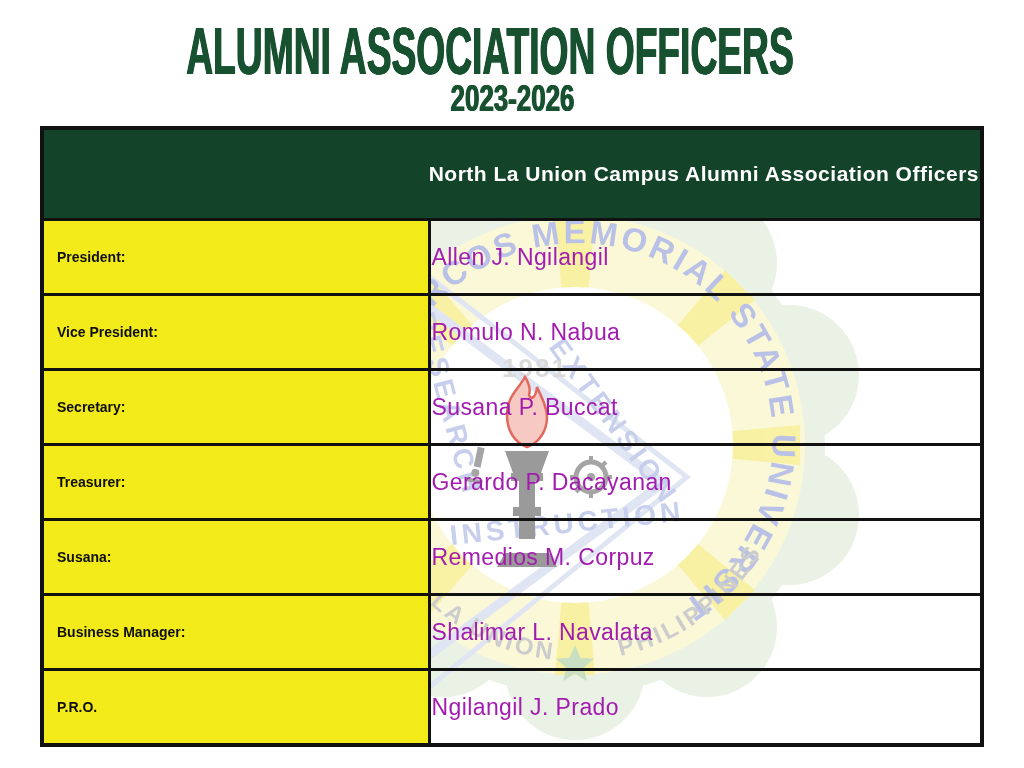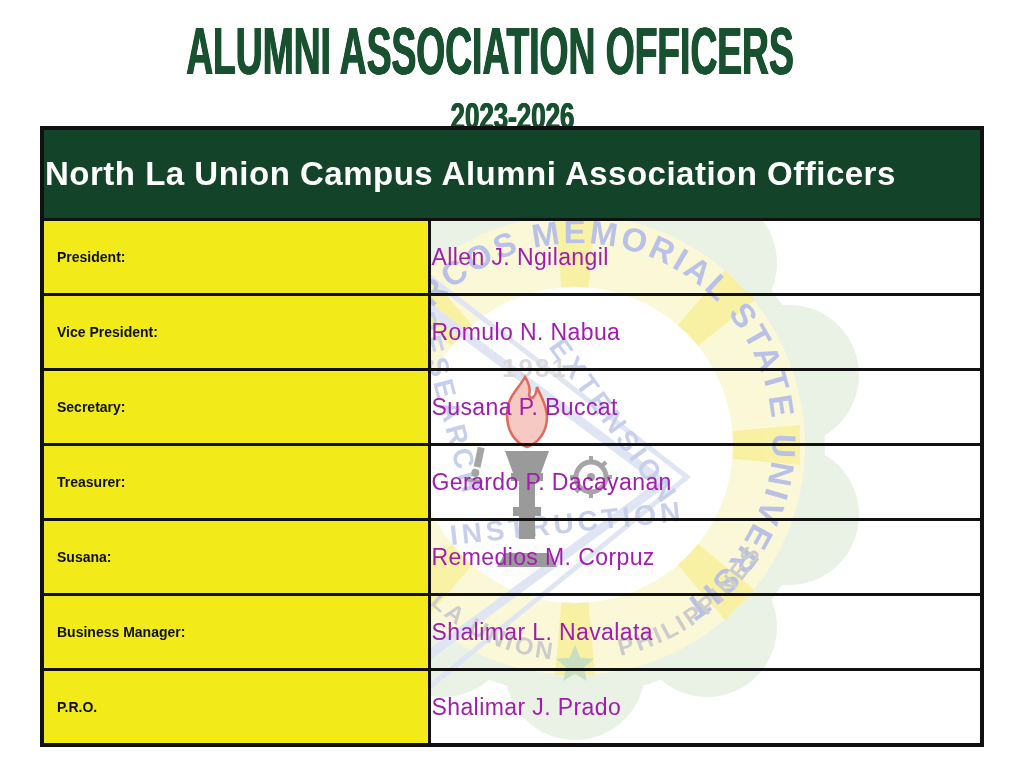--- a/index.html
+++ b/index.html
@@ -6,36 +6,36 @@
   body{
     width:1024px;height:768px;position:relative;overflow:hidden;
     background:#ffffff;font-family:"Liberation Sans",sans-serif;
   }
   .header{position:absolute;top:12px;left:0;width:1024px;color:#17512f;}
   .title{
     display:inline-block;white-space:nowrap;font-size:60px;font-weight:700;
     transform:scale(0.62,1.12);transform-origin:center top;letter-spacing:0px;
     text-shadow:0.8px 0 currentColor,-0.8px 0 currentColor,0 0.5px currentColor;
   }
-  .subtitle-wrap{position:absolute;top:78px;left:0;width:1024px;text-align:center;color:#17512f;margin-top:18px;}
+  .subtitle-wrap{position:absolute;top:78px;left:0;width:1024px;text-align:center;color:#17512f;}
   .subtitle{
     display:inline-block;white-space:nowrap;font-size:37px;font-weight:700;
     transform:scale(0.70,1.0);transform-origin:center top;
     text-shadow:0.8px 0 currentColor,-0.8px 0 currentColor;
   }
   .seal{position:absolute;left:255px;top:125px;width:640px;height:640px;pointer-events:none;}
   table.officers{
     position:absolute;left:40px;top:126px;width:944px;
     border-collapse:collapse;table-layout:fixed;
     border:4px solid #111111;
   }
   table.officers th,table.officers td{border:3px solid #111111;vertical-align:middle;}
   th.tbl-header{
     height:86px;background:#134429;color:#ffffff;
-    font-size:33px;font-weight:700;text-align:left;letter-spacing:0.5px;
+    font-size:21px;font-weight:700;text-align:right;letter-spacing:0.5px;
   }
   td.role{
     height:70px;background:#f2ea19;color:#0e0e0e;
     font-size:14px;font-weight:700;padding-left:13px;
   }
   td.name{
     background:transparent;color:#a21caf;
     font-size:23px;font-weight:400;letter-spacing:0.4px;
   }
   .seal text{font-family:"Liberation Sans",sans-serif;}
@@ -155,16 +155,16 @@
     <tr>
       <td class="role">Susana:</td>
       <td class="name">Remedios M. Corpuz</td>
     </tr>
     <tr>
       <td class="role">Business Manager:</td>
       <td class="name">Shalimar L. Navalata</td>
     </tr>
     <tr>
       <td class="role">P.R.O.</td>
-      <td class="name">Shalimar J. Prado</td>
+      <td class="name">Ngilangil J. Prado</td>
     </tr>
   </tbody>
 </table>
 
 </body></html>

